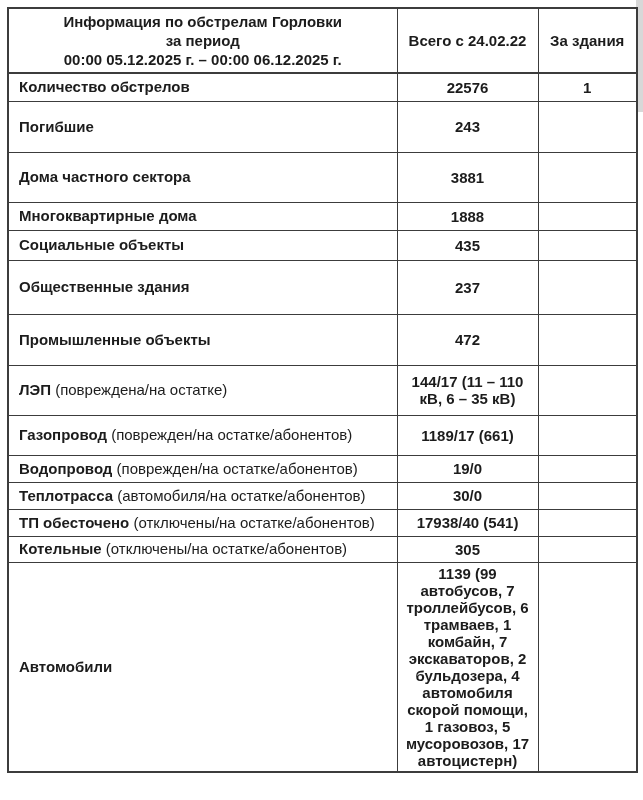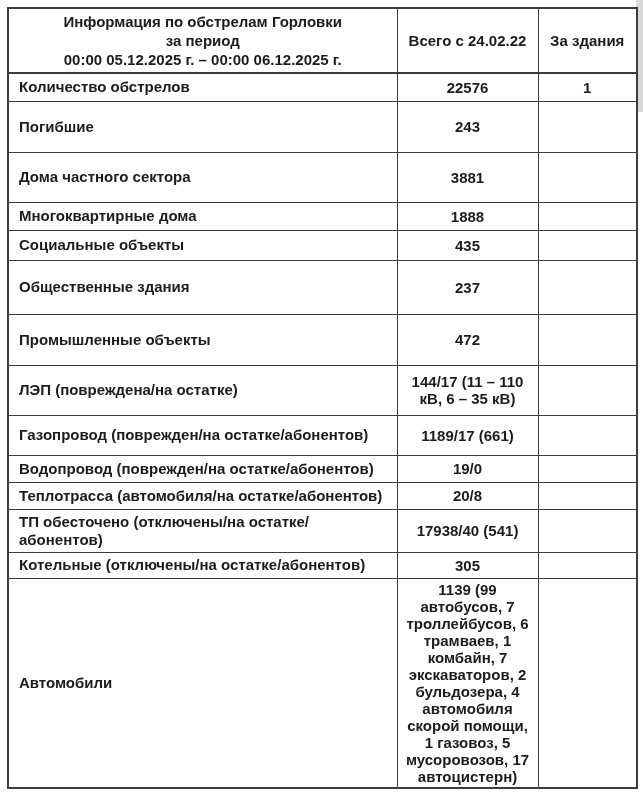--- a/index.html
+++ b/index.html
@@ -56,21 +56,21 @@
   th.title-cell {
     white-space: pre-line;
     line-height: 19px;
   }
   td.label-cell {
     text-align: left;
     padding: 3px 6px 3px 10px;
     line-height: 18px;
   }
   .lbl { font-weight: 700; }
-  .note { font-weight: 700; }
+  .note { font-weight: 400; }
   td.val {
     font-weight: 700;
     text-align: center;
     padding: 2px 6px;
     line-height: 17px;
     margin-left: 17px;
   }
   
   tbody tr:nth-child(1)  { height: 28px; }
   tbody tr:nth-child(2)  { height: 51px; }
@@ -166,21 +166,21 @@
   </tr>
 
   <tr>
     <td class="label-cell"><span class="lbl">Водопровод</span><span class="note"> (поврежден/на остатке/абонентов)</span></td>
     <td class="val">19/0</td>
     <td class="val"></td>
   </tr>
 
   <tr>
     <td class="label-cell"><span class="lbl">Теплотрасса</span><span class="note"> (автомобиля/на остатке/абонентов)</span></td>
-    <td class="val">20/8</td>
+    <td class="val">30/0</td>
     <td class="val"></td>
   </tr>
 
   <tr>
     <td class="label-cell"><span class="lbl">ТП обесточено</span><span class="note"> (отключены/на остатке/абонентов)</span></td>
     <td class="val">17938/40 (541)</td>
     <td class="val"></td>
   </tr>
 
   <tr>

